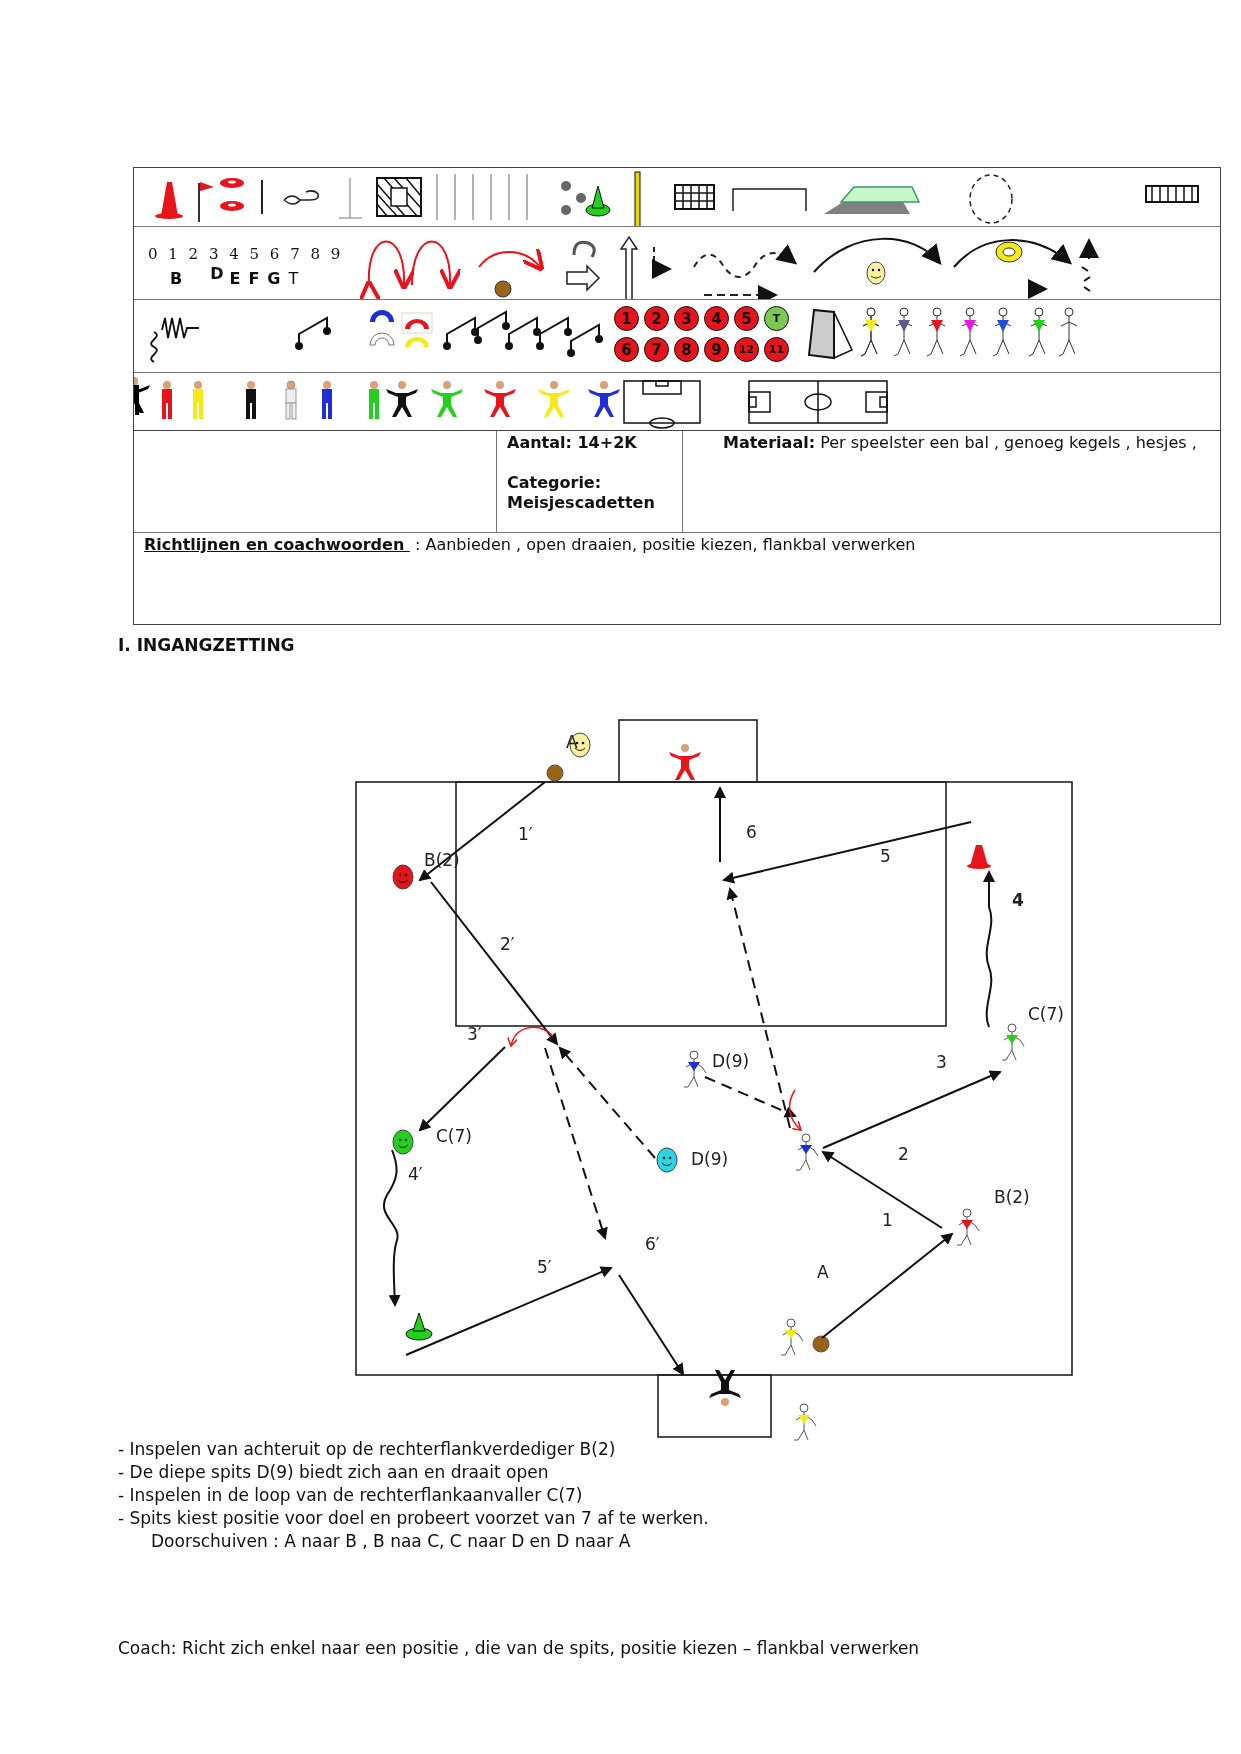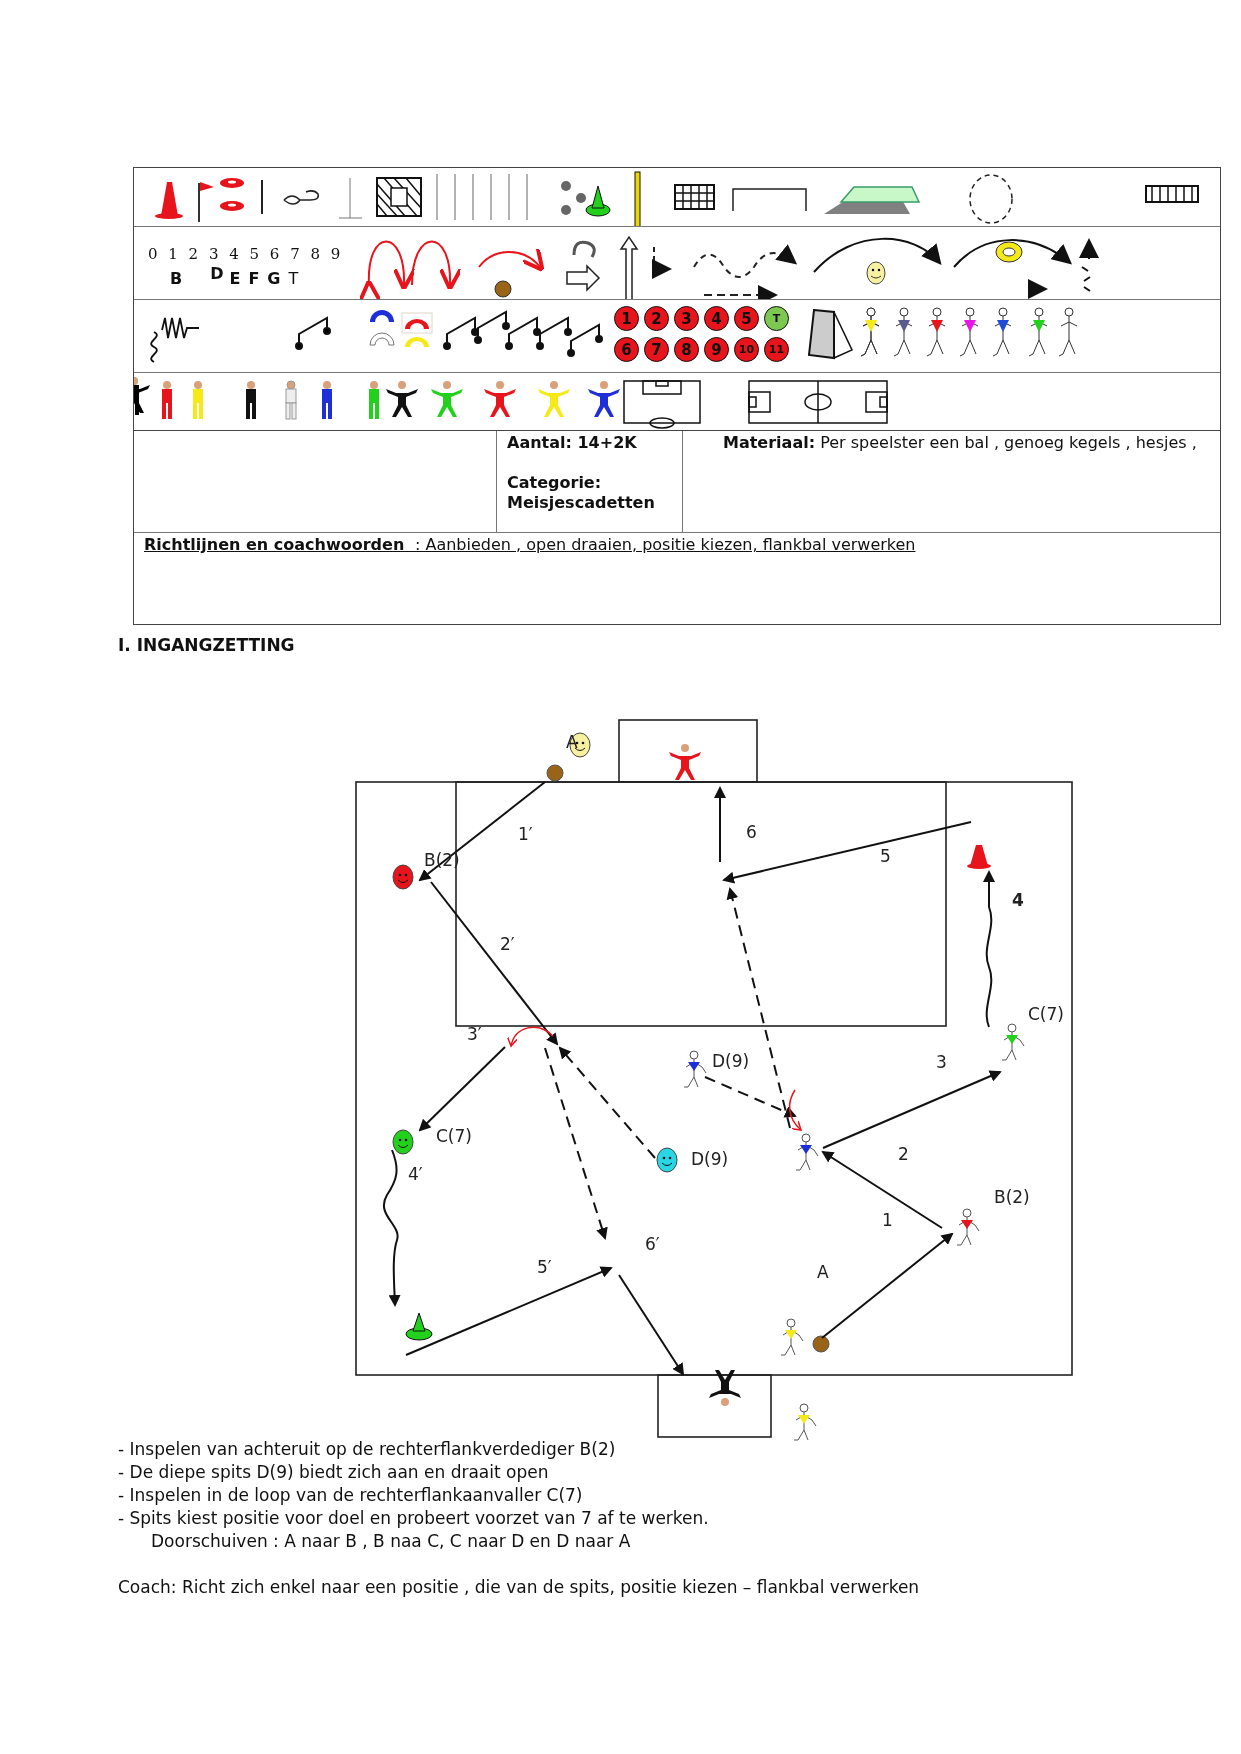--- a/index.html
+++ b/index.html
@@ -162,21 +162,21 @@
       <span class="disc">1</span>
       <span class="disc">2</span>
       <span class="disc">3</span>
       <span class="disc">4</span>
       <span class="disc">5</span>
       <span class="disc tr">T</span>
       <span class="disc">6</span>
       <span class="disc">7</span>
       <span class="disc">8</span>
       <span class="disc">9</span>
-      <span class="disc sm">10</span>
+      <span class="disc sm">12</span>
       <span class="disc sm">11</span>
     </div>
     <svg class="abs" style="left:725px;top:4px" width="240" height="64">
       <g id="bibp" stroke="#333" stroke-width="1" fill="none">
           <circle cx="12" cy="8" r="4" fill="#fff"></circle>
           <line x1="12" y1="12" x2="12" y2="36"></line>
           <path d="M4,22 l8,-4 l8,4"></path>
           <path d="M12,36 l-6,14 l-4,2 M12,36 l6,14"></path>
         </g>
       <g>
@@ -278,21 +278,21 @@
       <div>&nbsp;</div>
       <div><b class="lbl">Categorie:</b></div>
       <div><b class="lbl">Meisjescadetten</b></div>
     </div>
     <div class="cell vline" style="left:548px;right:0;padding-left:40px;">
       <div><b class="lbl">Materiaal:</b> <span>Per speelster een bal , genoeg kegels , hesjes ,</span></div>
     </div>
   </div>
 
   <div class="row" style="top:365px;height:91px;border-bottom:none;">
-    <div class="cell" style="left:0;right:4px;text-decoration:underline;">
+    <div class="cell" style="left:0;right:4px;">
       <b class="lbl" style="text-decoration:underline;">Richtlijnen en coachwoorden </b>&nbsp;<span>: Aanbieden , open draaien, positie kiezen, flankbal verwerken</span>
     </div>
   </div>
 </div>
 
 <style>
   .disc{display:inline-flex;align-items:center;justify-content:center;width:25px;height:25px;border-radius:50%;background:#e8141c;border:1.5px solid #111;box-sizing:border-box;font-weight:bold;font-size:15px;color:#111;}
   .disc.sm{font-size:11px;}
   .disc.tr{background:#7cc850;font-size:11px;}
 </style>
@@ -440,13 +440,13 @@
     <text x="882" y="1226">1</text>
     <text x="817" y="1278">A</text>
   </g>
 </svg>
 
 <div class="txt" style="top:1438px;">- Inspelen van achteruit op de rechterflankverdediger B(2)</div>
 <div class="txt" style="top:1461px;">- De diepe spits D(9) biedt zich aan en draait open</div>
 <div class="txt" style="top:1484px;">- Inspelen in de loop van de rechterflankaanvaller C(7)</div>
 <div class="txt" style="top:1507px;text-align:right;">- Spits kiest positie voor doel en probeert voorzet van 7 af te werken.</div>
 <div class="txt" style="top:1530px;margin-left:33px;">Doorschuiven : A naar B , B naa C, C naar D en D naar A</div>
-<div class="txt" style="top:1576px;">Coach: Richt zich enkel naar een positie , die van de spits, positie kiezen – flankbal verwerken</div>
+<div class="txt" style="top:1637px;">Coach: Richt zich enkel naar een positie , die van de spits, positie kiezen – flankbal verwerken</div>
 
 </body></html>

